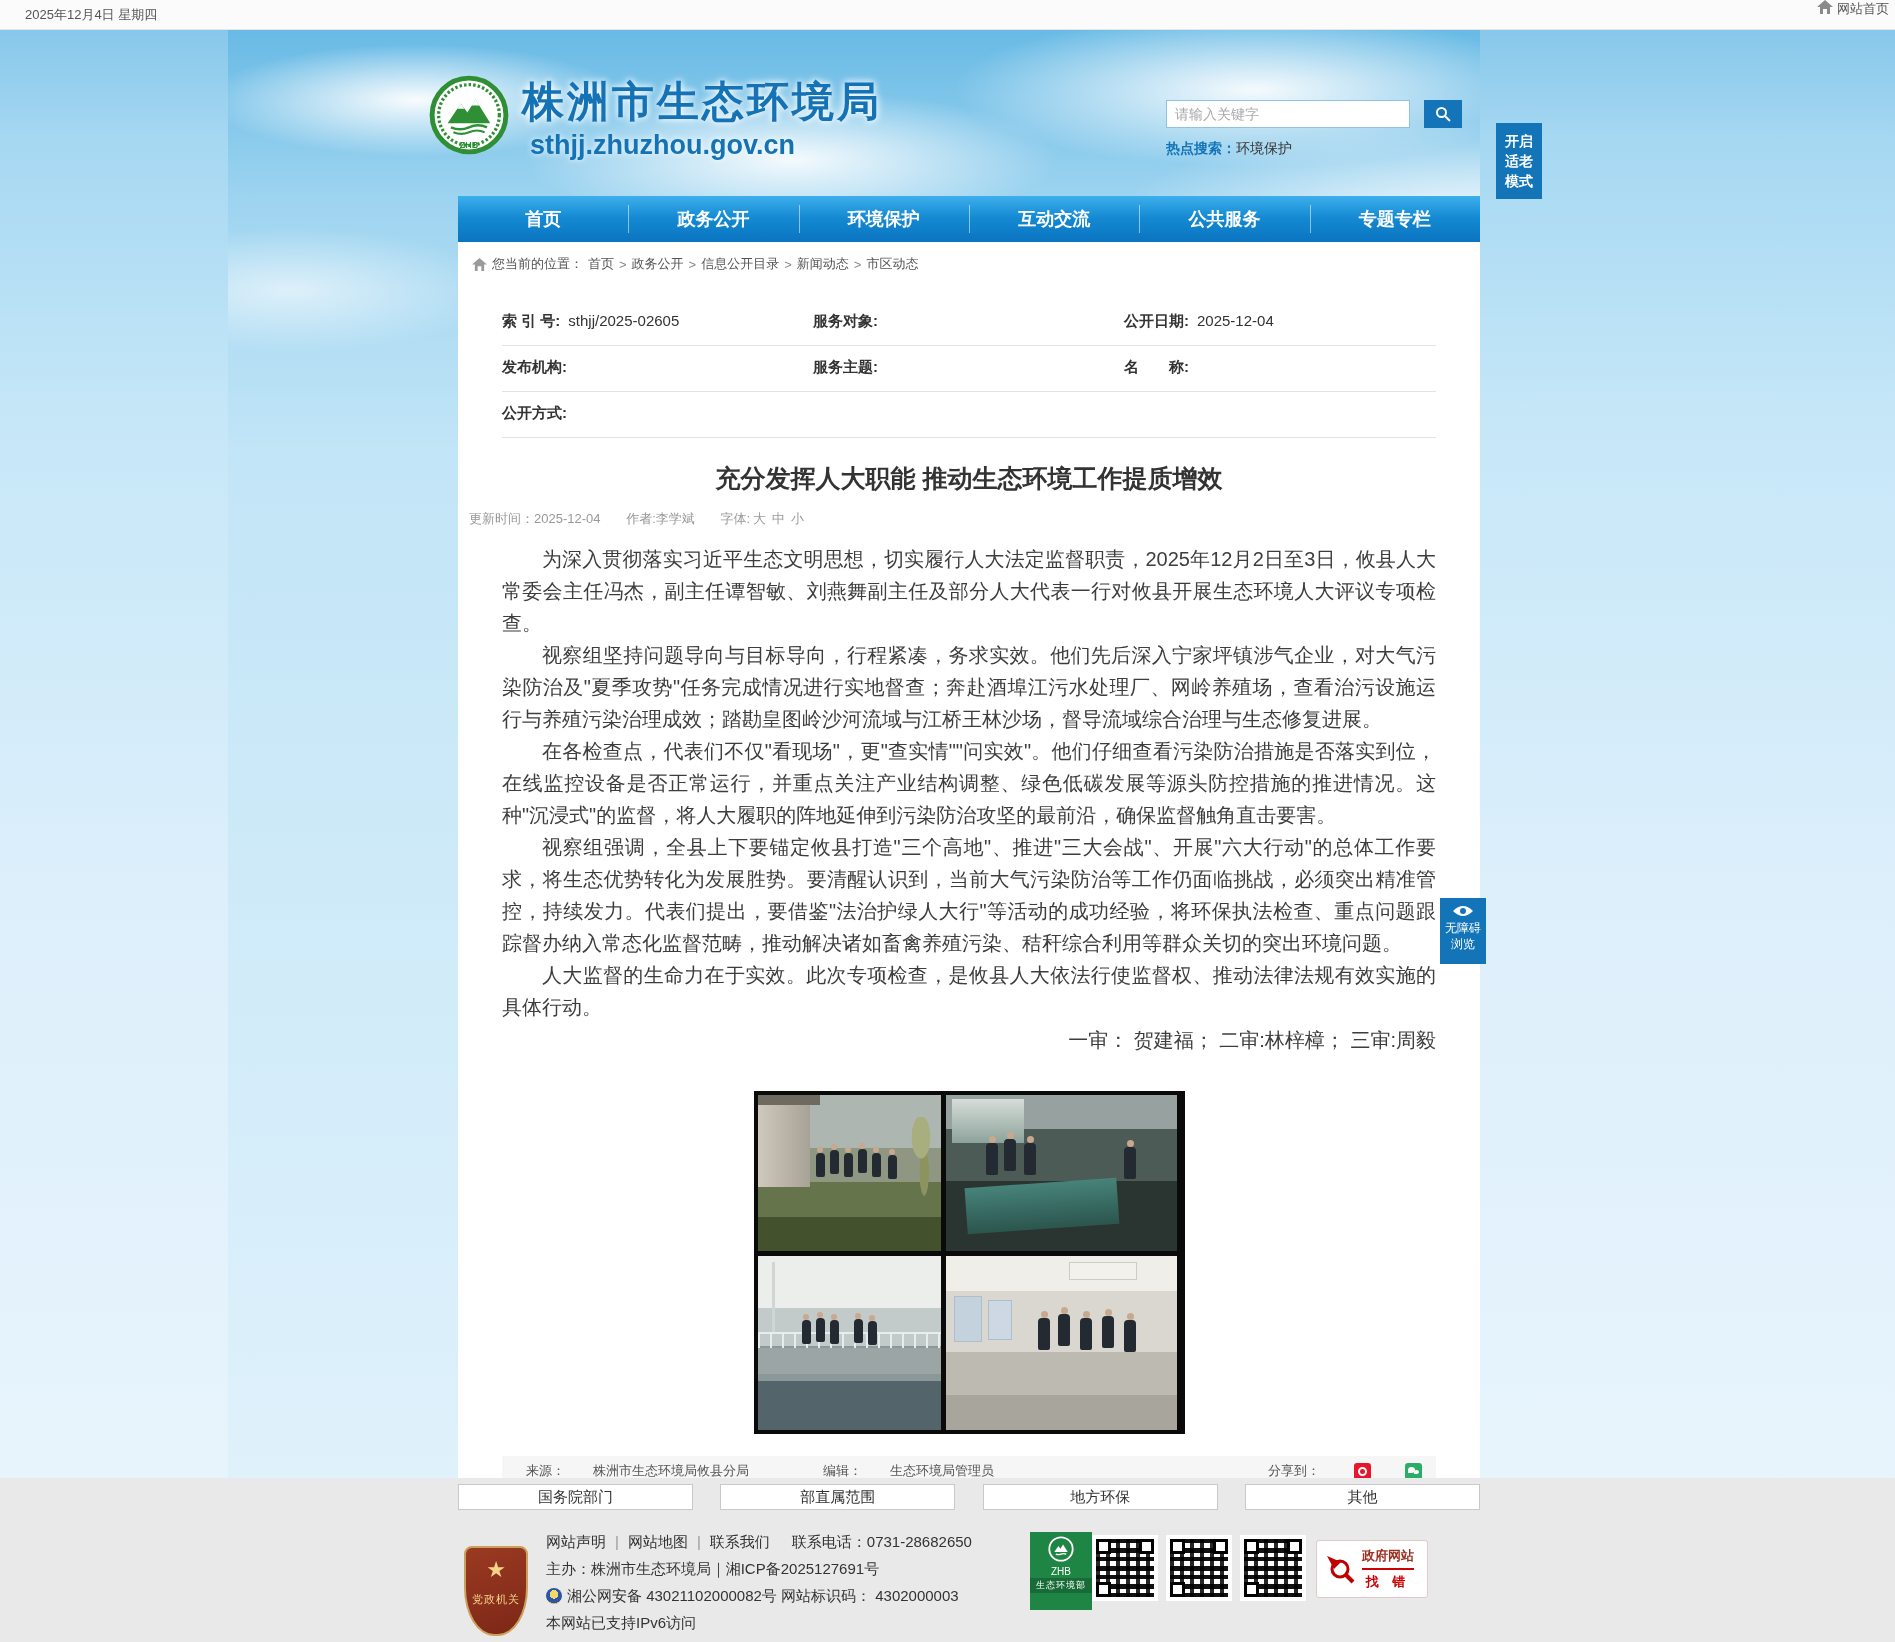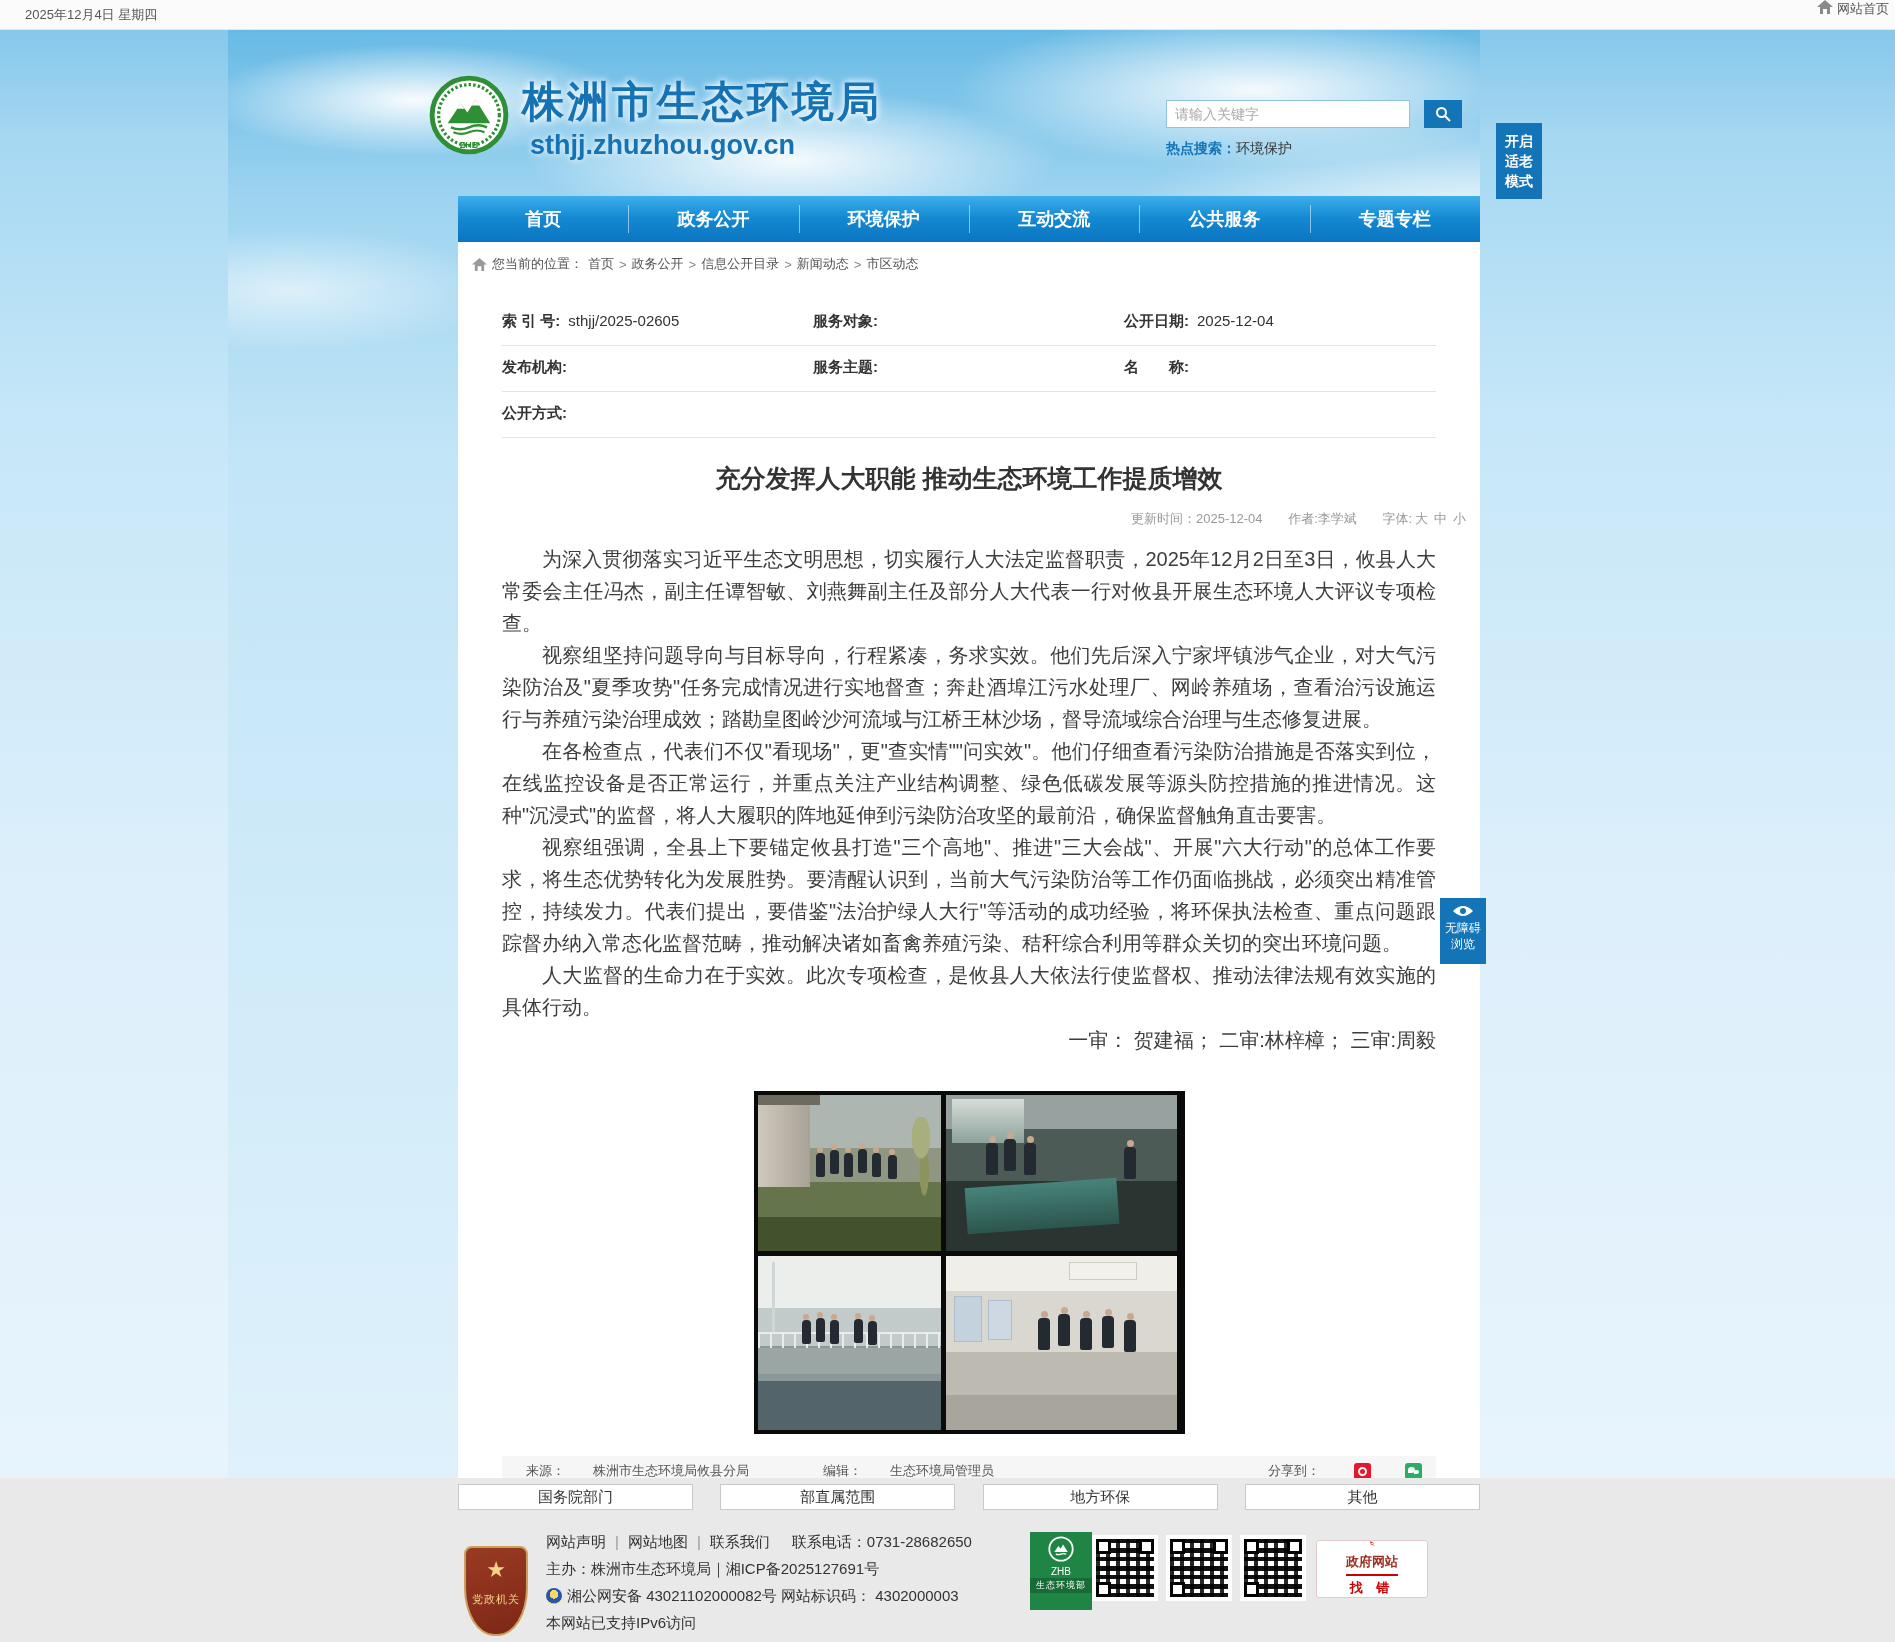--- a/index.html
+++ b/index.html
@@ -36,21 +36,21 @@
   .content{position:absolute;left:230px;top:212px;width:1022px;min-height:1222px;background:#fff;box-sizing:border-box;padding-bottom:46px;}
   .breadcrumb{display:flex;align-items:center;gap:5px;padding-left:14px;height:44px;font-size:13px;color:#555;}
   .crumb-link{cursor:pointer;}
   .crumb-sep{color:#888;}
   .meta-table{margin:14px 44px 0;font-size:15px;color:#333;}
   .meta-row{display:flex;border-bottom:1px solid #e3e3e3;padding:12px 0 14px;}
   .meta-cell{flex:0 0 311px;display:flex;gap:8px;}
   .meta-cell:last-child{flex:1;}
   .meta-label{font-weight:bold;white-space:pre;}
   .art-title{margin:24px 44px 0;text-align:center;font-size:25px;font-weight:bold;color:#333;}
-  .art-meta{margin-top:15px;text-align:right;font-size:13px;color:#999;}
+  .art-meta{margin-top:15px;text-align:left;font-size:13px;color:#999;}
   .art-meta .blk{margin:0 11px;}
   .fsz{font-style:normal;margin:0 3px;cursor:pointer;}
   .art-body{margin:15px 44px 0;font-size:20px;line-height:32px;color:#3d3d3d;text-align:justify;}
   .art-body p{margin:0;text-indent:2em;}
   .review{margin:1px 44px 0;font-size:20px;line-height:33px;color:#3d3d3d;text-align:right;}
   
   .photos{width:423px;margin:34px auto 0;background:#0a0a0a;padding:4px;display:grid;grid-template-columns:183px 231px;grid-template-rows:156px 174px;gap:5px;}
   .photo{position:relative;overflow:hidden;}
   .photo-tl{background:linear-gradient(180deg,#aeb6b2 0 34%,#8f9783 34% 56%,#66744b 56% 78%,#43522c 78%);}
   .tl-building{position:absolute;left:0;top:0;width:52px;height:92px;background:linear-gradient(90deg,#cfc9bd,#a8a296);}
@@ -100,21 +100,21 @@
   .mee .abbr{font-size:10px;line-height:12px;}
   .mee .nm{font-size:9px;background:#176b36;line-height:15px;letter-spacing:1px;}
   .mee svg{margin-top:4px;}
   .qr{position:absolute;top:57px;width:66px;height:66px;background:#fff;padding:4px;box-sizing:border-box;}
   .qr1{left:1092px;} .qr2{left:1166px;} .qr3{left:1240px;}
   .qr-inner{width:100%;height:100%;position:relative;background:
     repeating-linear-gradient(90deg,rgba(0,0,0,.85) 0 4px,rgba(0,0,0,0) 4px 10px),
     repeating-linear-gradient(0deg,#111 0 4px,#fff 4px 8px,#111 8px 13px,#fff 13px 18px);}
   .qr-inner::before,.qr-inner::after,.qr-bl{content:"";position:absolute;width:15px;height:15px;border:3px solid #000;background:#fff;box-sizing:border-box;}
   .qr-inner::before{left:0;top:0;} .qr-inner::after{right:0;top:0;} .qr-bl{left:0;bottom:0;}
-  .err{position:absolute;left:1316px;top:62px;width:112px;height:58px;background:#fff;border:1px solid #e0caca;border-radius:3px;display:flex;align-items:center;gap:7px;padding:0 8px;box-sizing:border-box;cursor:pointer;flex-direction:column;}
+  .err{position:absolute;left:1316px;top:62px;width:112px;height:58px;background:#fff;border:1px solid #e0caca;border-radius:3px;display:flex;align-items:center;gap:7px;padding:0 8px;box-sizing:border-box;cursor:pointer;}
   .err-col{text-align:center;}
   .err-l1{font-size:13px;font-weight:bold;color:#9c2f22;padding-bottom:3px;border-bottom:2px solid #c00;}
   .err-l2{font-size:13px;font-weight:bold;color:#c00;letter-spacing:5px;margin-top:3px;}
 </style>
 </head>
 <body>
 
 <div class="page">
 
   <div class="topbar">

